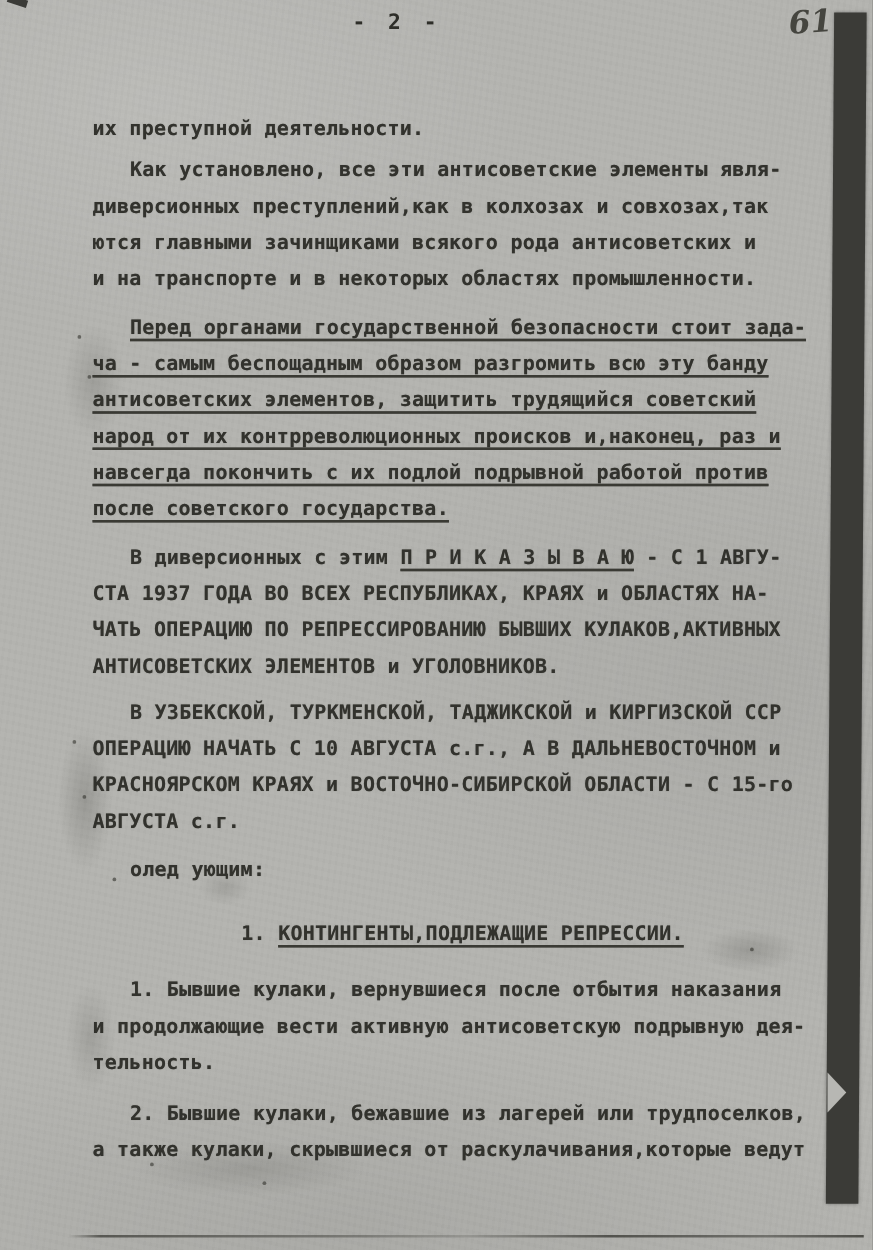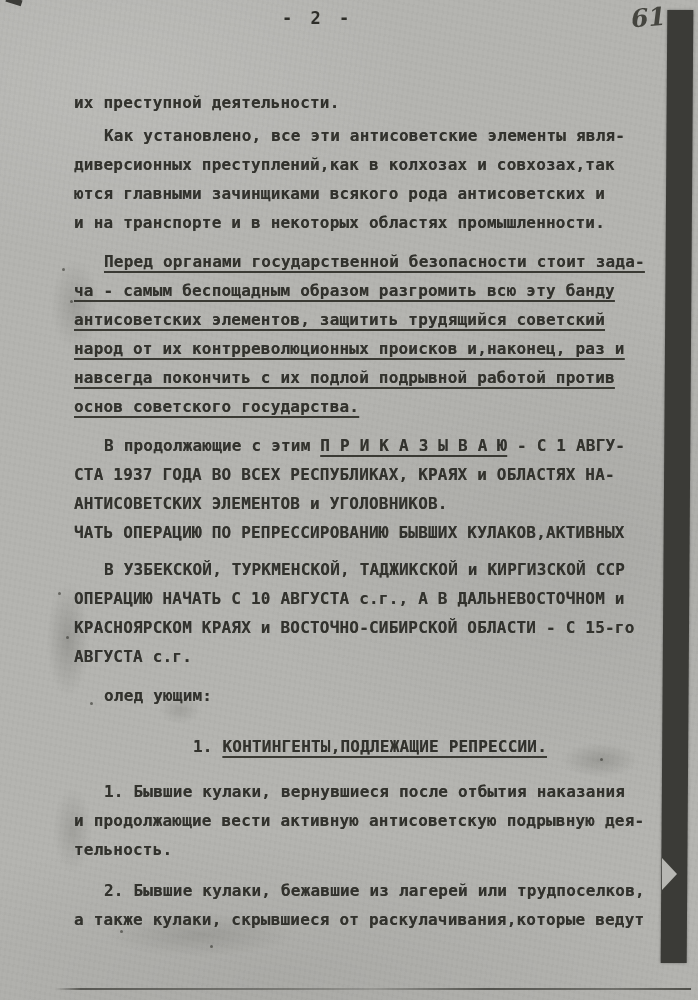--- a/index.html
+++ b/index.html
@@ -105,27 +105,27 @@
         <span class="line" data-name="text-line">диверсионных преступлений,как в колхозах и совхозах,так</span>
         <span class="line" data-name="text-line">ются главными зачинщиками всякого рода антисоветских и</span>
         <span class="line" data-name="text-line">и на транспорте и в некоторых областях промышленности.</span>
       </p>
       <p class="para indent underline-all" data-name="para-task">
         <span class="line" data-name="text-line">Перед органами государственной безопасности стоит зада-</span>
         <span class="line" data-name="text-line">ча - самым беспощадным образом разгромить всю эту банду</span>
         <span class="line" data-name="text-line">антисоветских элементов, защитить трудящийся советский</span>
         <span class="line" data-name="text-line">народ от их контрреволюционных происков и,наконец, раз и</span>
         <span class="line" data-name="text-line">навсегда покончить с их подлой подрывной работой против</span>
-        <span class="line" data-name="text-line">основ советского государства.</span>
+        <span class="line" data-name="text-line">после советского государства.</span>
       </p>
       <p class="para indent" data-name="para-order">
-        <span class="line" data-name="text-line"><span data-name="text-segment">В продолжающие с этим </span><span class="u" data-name="underlined-text-segment">П Р И К А З Ы В А Ю</span><span data-name="text-segment"> - С 1 АВГУ-</span></span>
+        <span class="line" data-name="text-line"><span data-name="text-segment">В диверсионных с этим </span><span class="u" data-name="underlined-text-segment">П Р И К А З Ы В А Ю</span><span data-name="text-segment"> - С 1 АВГУ-</span></span>
         <span class="line" data-name="text-line">СТА 1937 ГОДА ВО ВСЕХ РЕСПУБЛИКАХ, КРАЯХ и ОБЛАСТЯХ НА-</span>
+        <span class="line" data-name="text-line">ЧАТЬ ОПЕРАЦИЮ ПО РЕПРЕССИРОВАНИЮ БЫВШИХ КУЛАКОВ,АКТИВНЫХ</span>
         <span class="line" data-name="text-line">АНТИСОВЕТСКИХ ЭЛЕМЕНТОВ и УГОЛОВНИКОВ.</span>
-        <span class="line" data-name="text-line">ЧАТЬ ОПЕРАЦИЮ ПО РЕПРЕССИРОВАНИЮ БЫВШИХ КУЛАКОВ,АКТИВНЫХ</span>
       </p>
       <p class="para indent" data-name="para-regions">
         <span class="line" data-name="text-line">В УЗБЕКСКОЙ, ТУРКМЕНСКОЙ, ТАДЖИКСКОЙ и КИРГИЗСКОЙ ССР</span>
         <span class="line" data-name="text-line">ОПЕРАЦИЮ НАЧАТЬ С 10 АВГУСТА с.г., А В ДАЛЬНЕВОСТОЧНОМ и</span>
         <span class="line" data-name="text-line">КРАСНОЯРСКОМ КРАЯХ и ВОСТОЧНО-СИБИРСКОЙ ОБЛАСТИ - С 15-го</span>
         <span class="line" data-name="text-line">АВГУСТА с.г.</span>
       </p>
       <p class="para indent" data-name="para-guidance">
         <span class="line" data-name="text-line">олед ующим:</span>
       </p>

